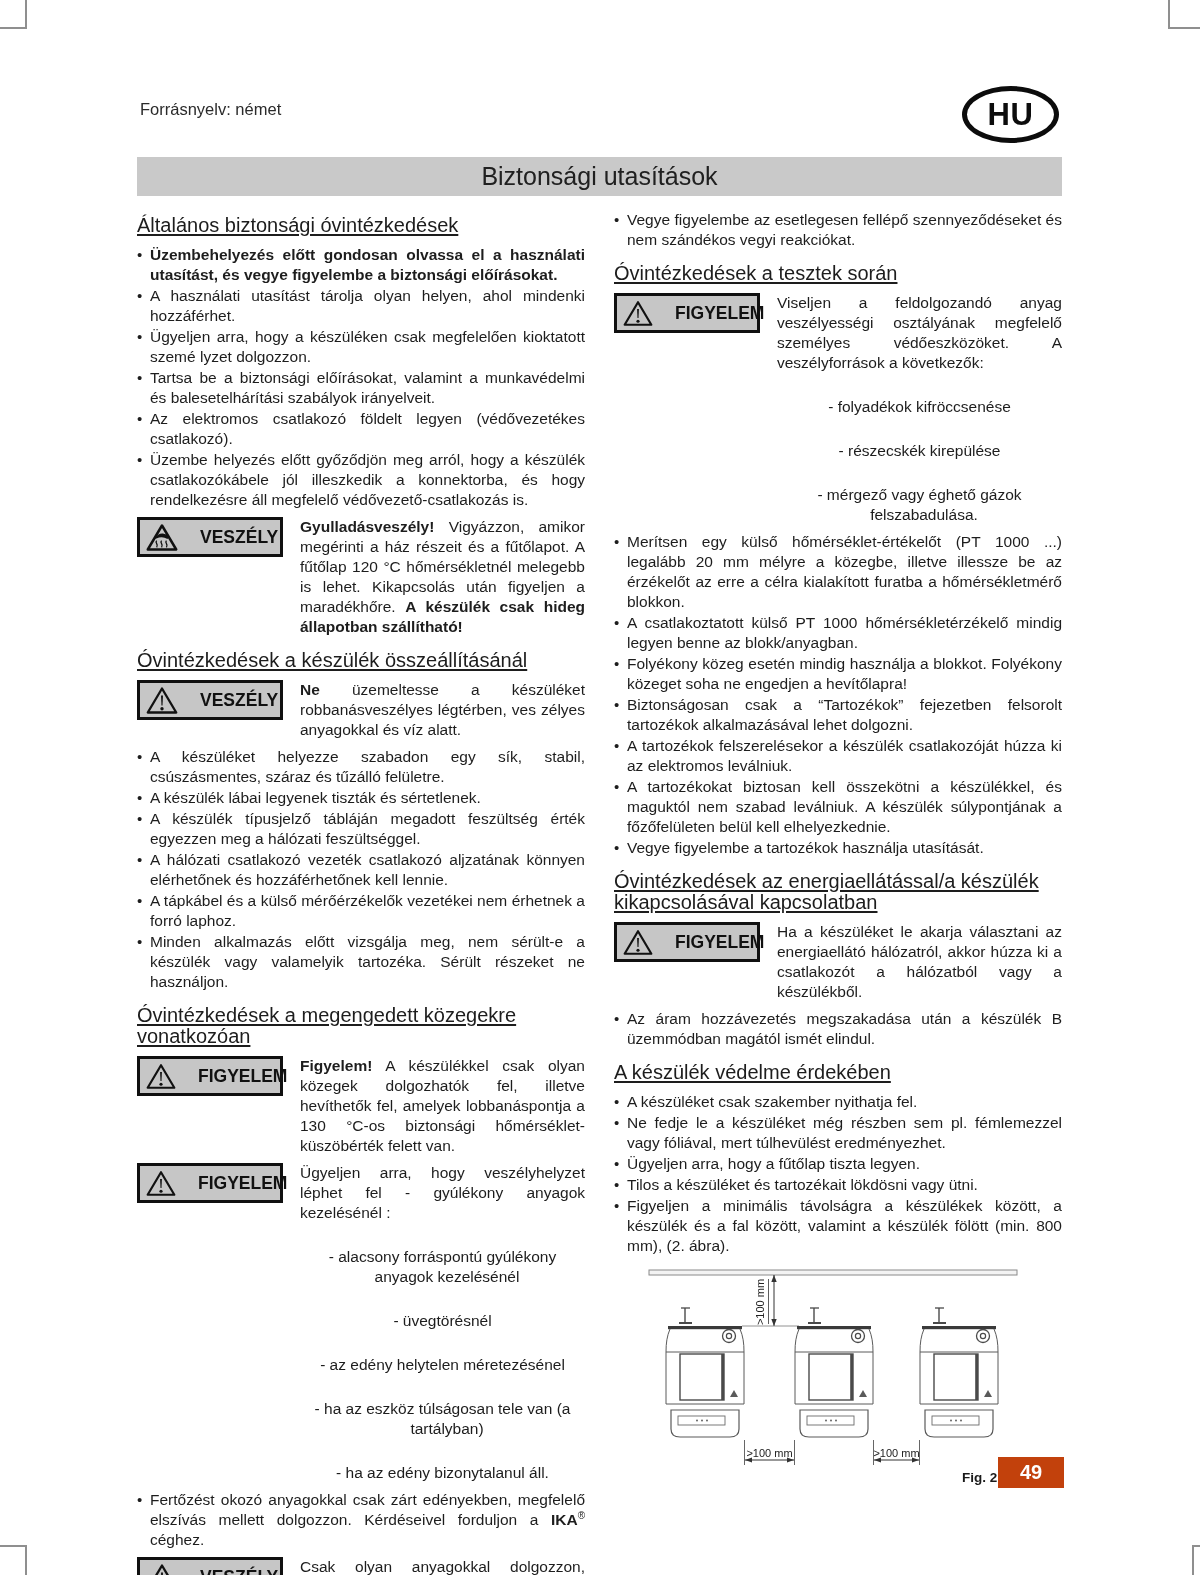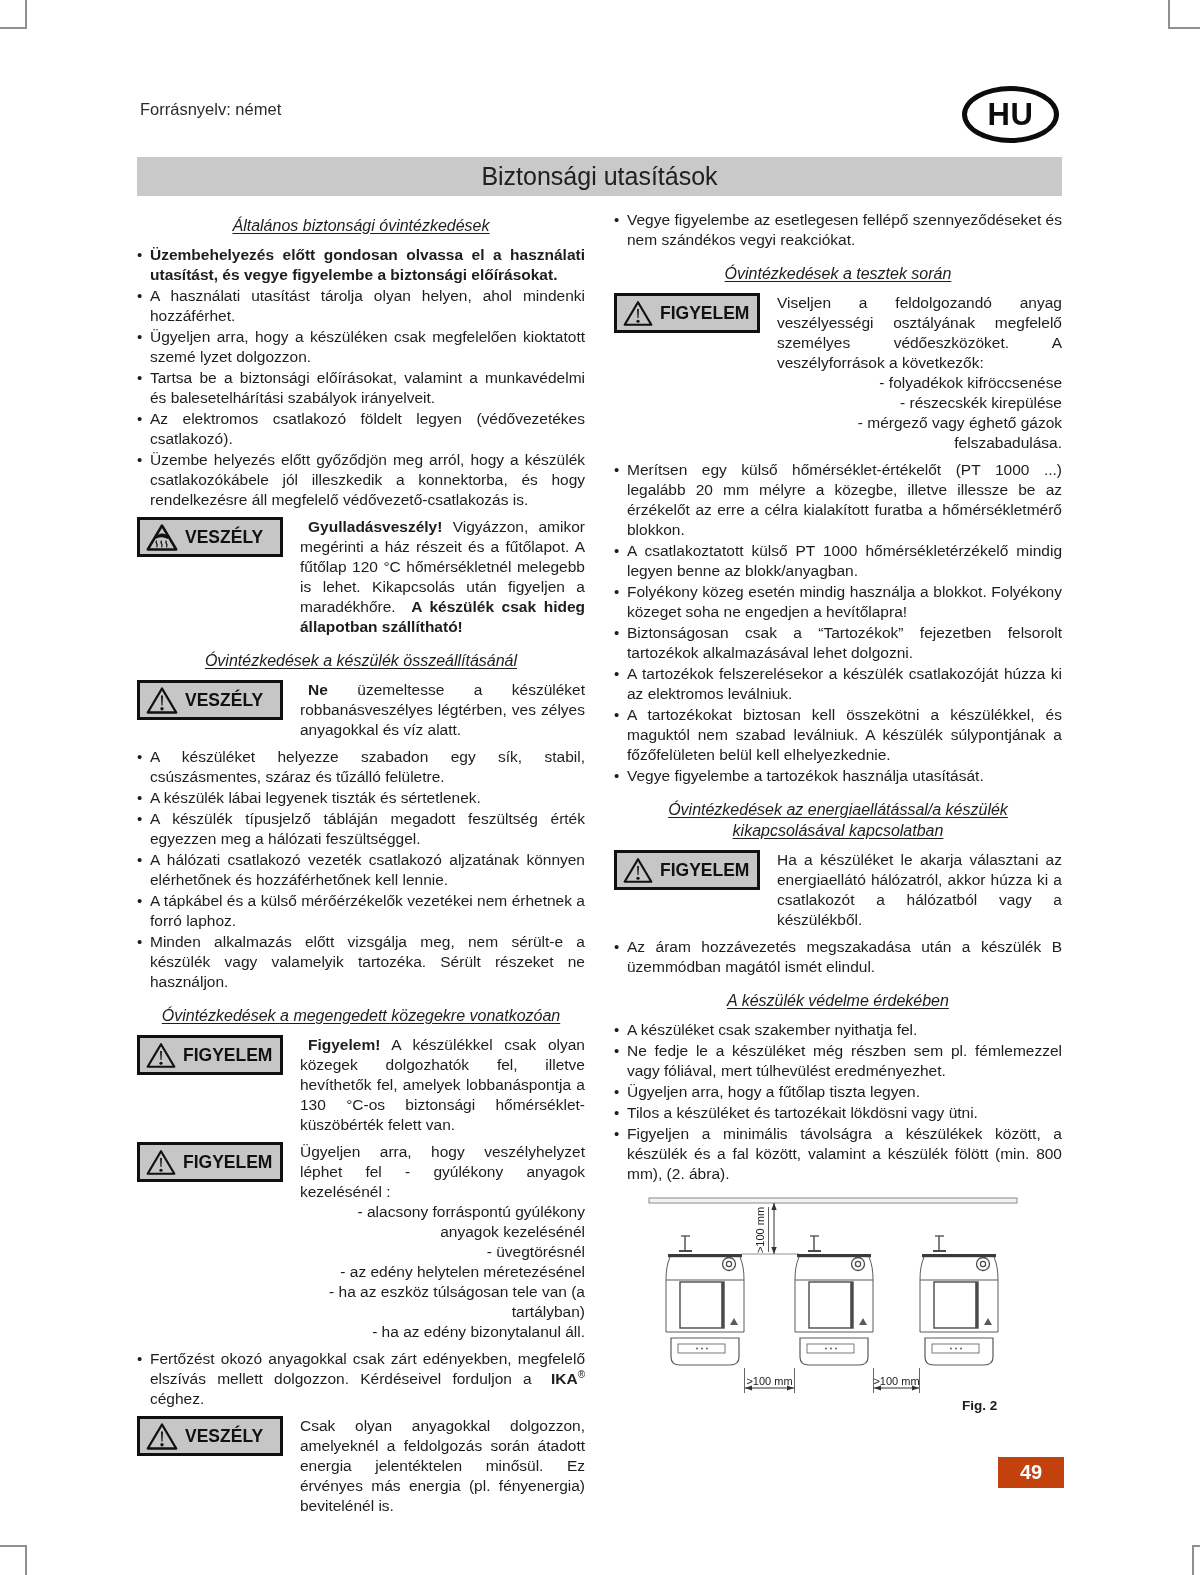--- a/index.html
+++ b/index.html
@@ -17,38 +17,38 @@
   .hu-badge{position:absolute;left:962px;top:86px;width:97px;height:57px;box-sizing:border-box;
             border:5px solid #0c0c0c;border-radius:50%;display:flex;align-items:center;justify-content:center;
             font-size:31px;font-weight:bold;color:#0c0c0c;letter-spacing:0.5px;}
   .title-bar{position:absolute;left:137px;top:157px;width:925px;height:39px;background:#c9c9c9;
              display:flex;align-items:center;justify-content:center;font-size:25px;color:#202020;}
 
   .columns{position:absolute;left:137px;top:210px;width:925px;display:flex;gap:29px;}
   .col{width:448px;font-size:15.5px;line-height:20px;text-align:justify;
        hyphens:auto;-webkit-hyphens:auto;}
 
-  .sec-head{font-style:italic;text-decoration:underline;text-underline-offset:2px;
-            font-size:16px;line-height:21px;margin:13px 0 9px;text-align:center;}
+  .sec-head{text-decoration:underline;text-underline-offset:2px;
+            font-size:20px;line-height:21px;margin:13px 0 9px;text-align:left;}
   .sec-head.first{margin-top:5px;}
 
   .bullet{display:flex;margin:0 0 1px;}
   .bullet::before{content:"•";flex:none;width:13px;font-size:15px;color:#1d1d1d;}
   .bullet .btxt{flex:1;text-align:justify;}
   .btxt.bold{font-weight:bold;}
 
   .warnrow{display:flex;align-items:flex-start;margin:7px 0;}
   .warnbox{flex:none;width:146px;height:40px;box-sizing:border-box;border:3px solid #101010;
-           background:#c6c6c6;display:flex;align-items:center;padding:0 6px;gap:7px;}
+           background:#c6c6c6;display:flex;align-items:center;padding:0 6px;gap:22px;}
   .warnbox .wlabel{font-weight:bold;font-size:17.5px;color:#111;white-space:nowrap;}
   .wicon{flex:none;}
   .warntext{flex:1;margin-left:17px;text-align:justify;}
-  .dash{text-align:right;padding-left:9px;text-indent:-9px;}
+  .dash{text-align:center;padding-left:9px;text-indent:-9px;margin-top:24px;}
   sup.reg{font-size:10px;vertical-align:super;line-height:0;}
-  strong{font-weight:bold;margin-left:8px;}
+  strong{font-weight:bold;}
 
   .fig-wrap{margin:12px 0 0 33px;}
   svg text{font-family:"Liberation Sans",sans-serif;}
 
   .pagenum{position:absolute;left:998px;top:1457px;width:66px;height:31px;background:#c2410c;
            color:#ffffff;display:flex;align-items:center;justify-content:center;
            font-size:20px;font-weight:bold;}
 </style>
 </head>
 <body>

